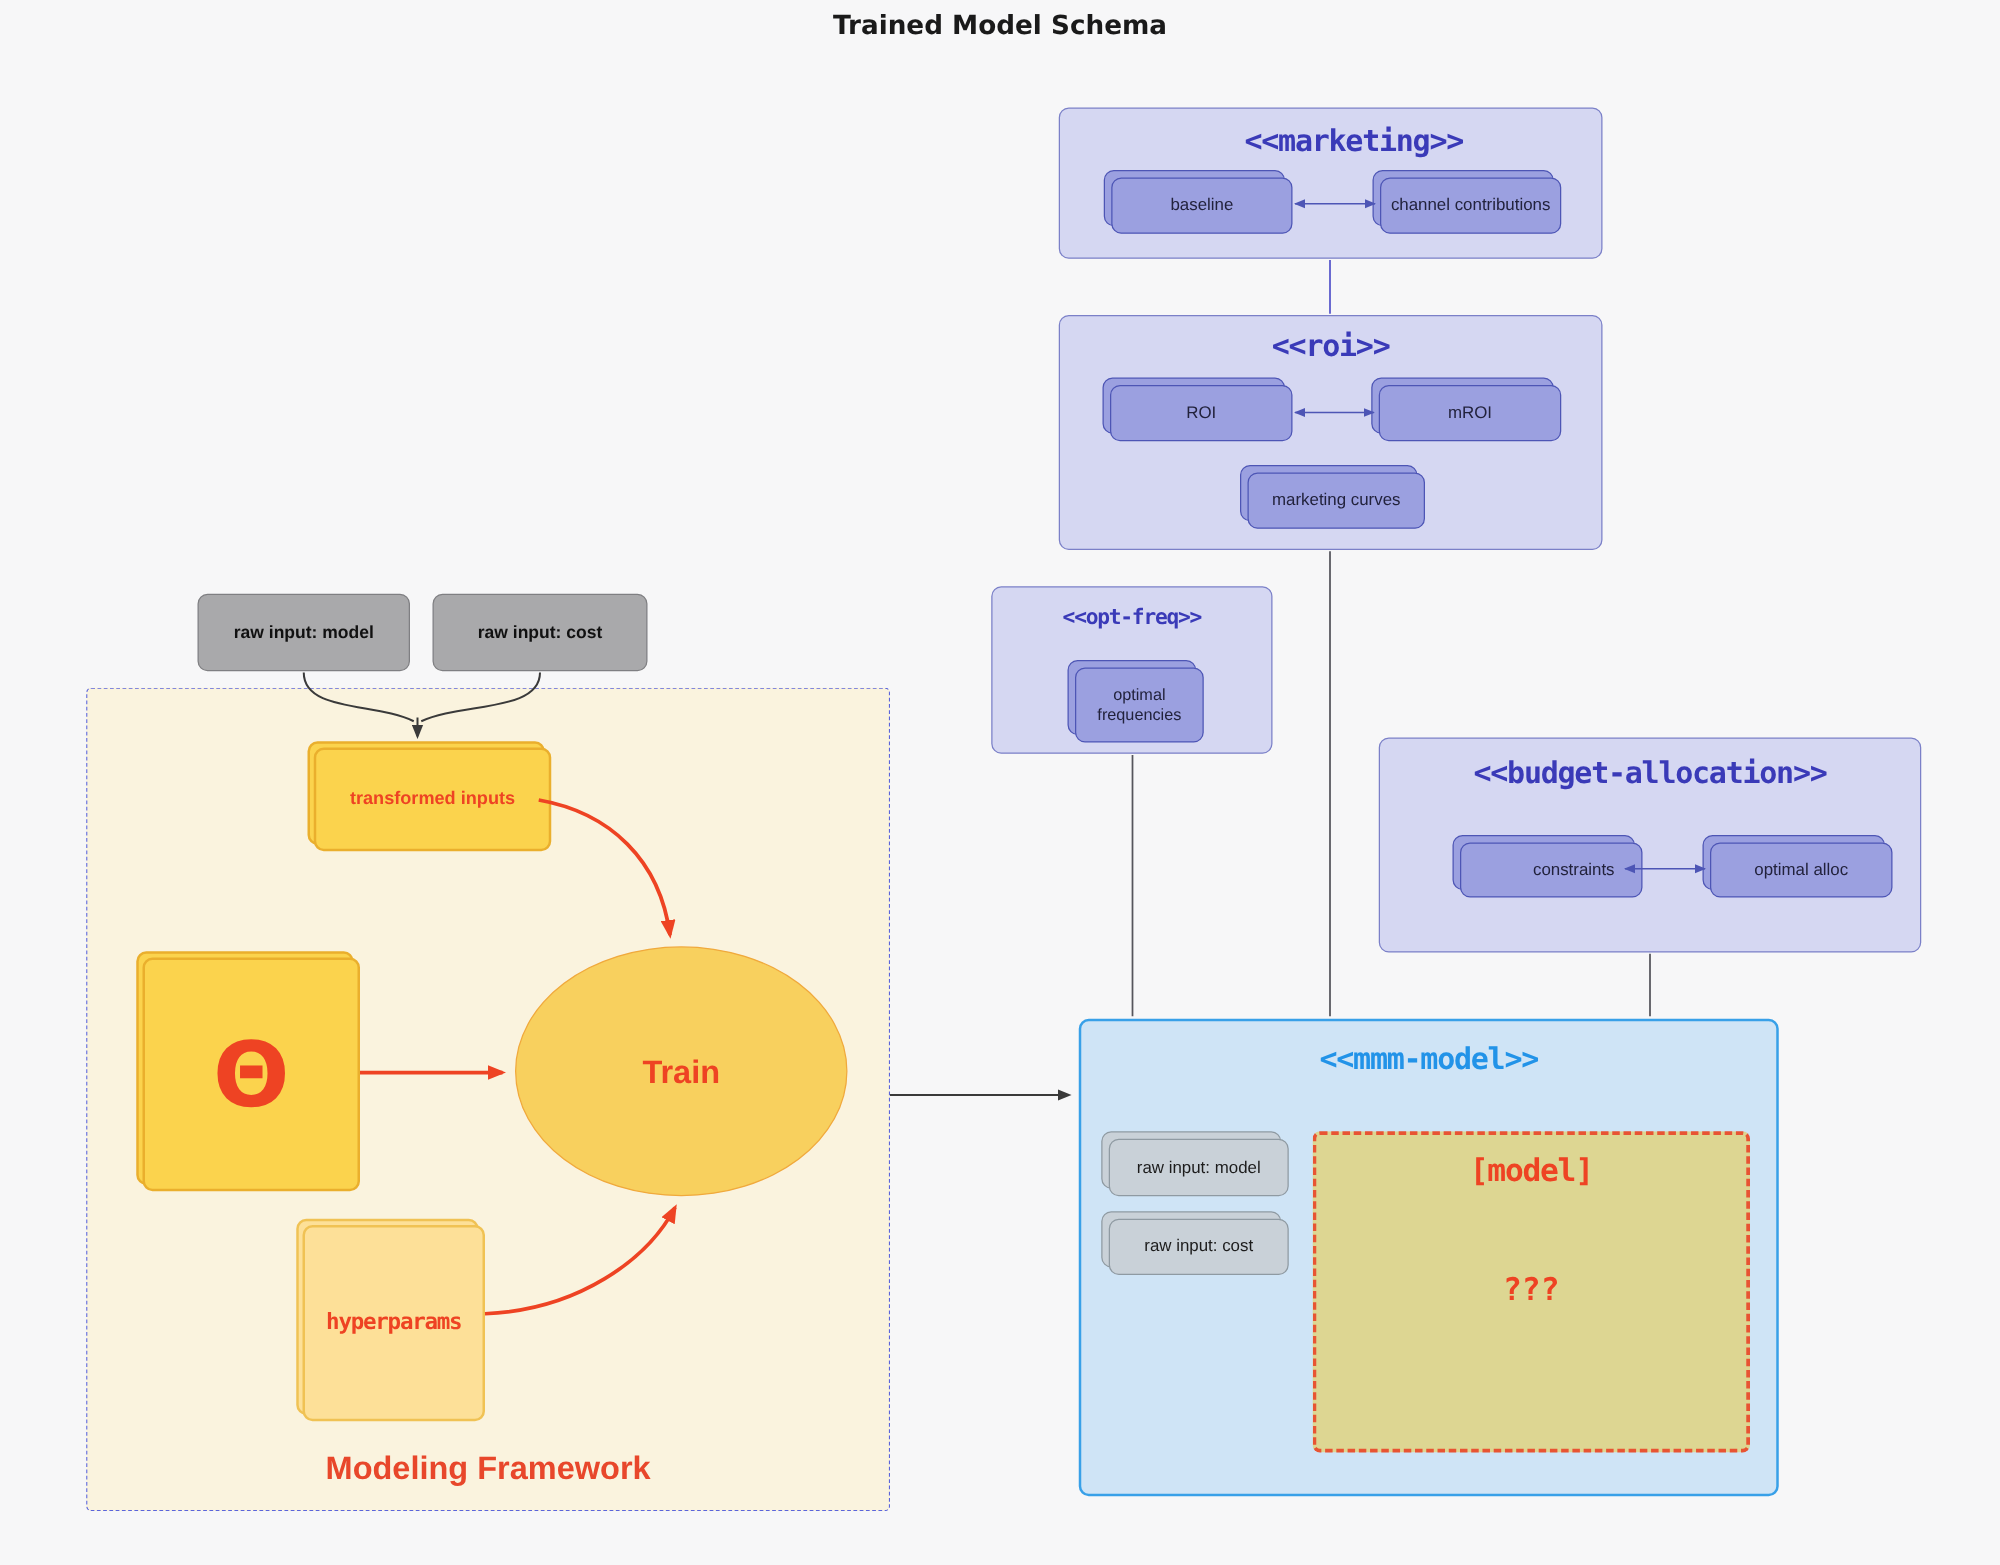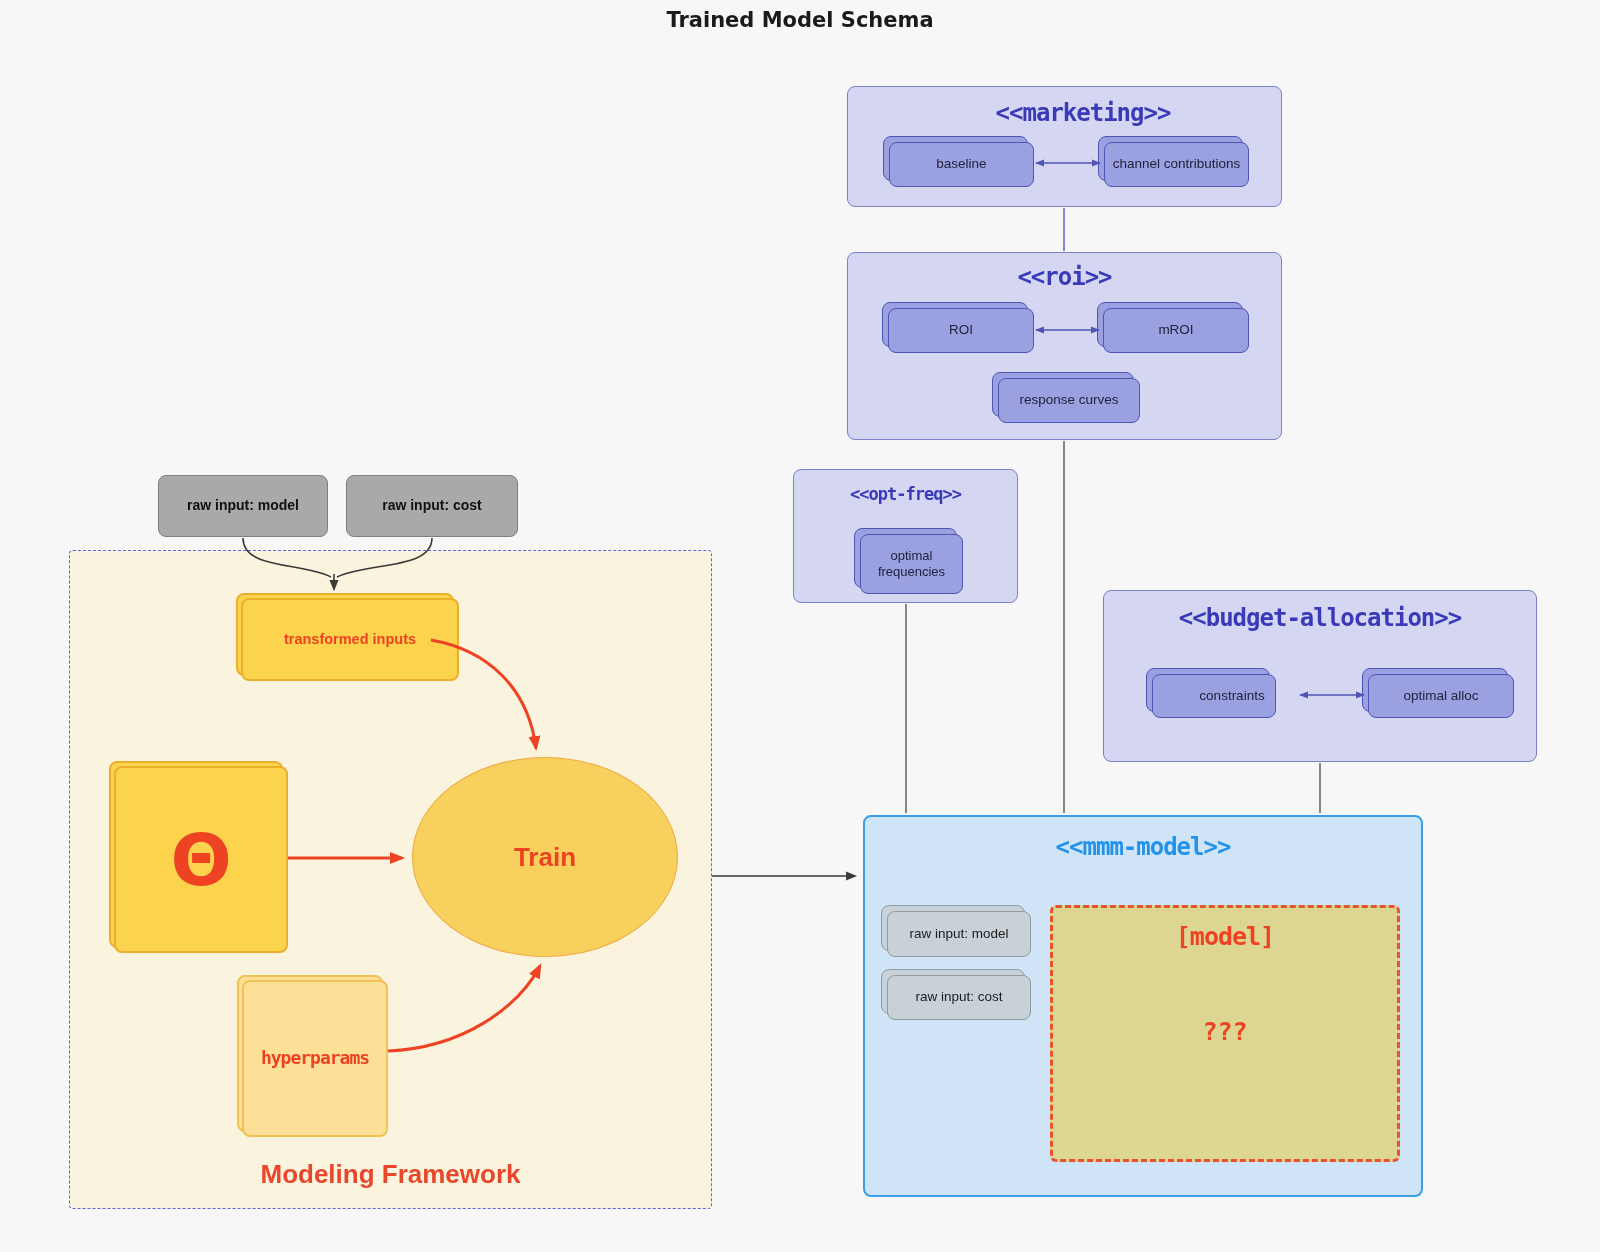--- a/index.html
+++ b/index.html
@@ -84,34 +84,34 @@
 
   <div class="panel" style="left:847px;top:252px;width:435px;height:188px;">
     <div class="panel-title" style="top:10px;">&lt;&lt;roi&gt;&gt;</div>
     <div class="card" style="left:40px;top:55px;width:146px;height:45px;">
       <span>ROI</span>
     </div>
     <div class="card" style="left:255px;top:55px;width:146px;height:45px;">
       <span>mROI</span>
     </div>
     <div class="card" style="left:150px;top:125px;width:142px;height:45px;">
-      <span>response curves</span>
+      <span>marketing curves</span>
     </div>
   </div>
 
   <div class="panel" style="left:793px;top:469px;width:225px;height:134px;">
     <div class="panel-title" style="top:14px;font-size:17px;">&lt;&lt;opt-freq&gt;&gt;</div>
     <div class="card" style="left:66px;top:64px;width:103px;height:60px;font-size:13px;">
       <span>optimal frequencies</span>
     </div>
   </div>
 
   <div class="panel" style="left:1103px;top:590px;width:434px;height:172px;">
     <div class="panel-title" style="top:13px;">&lt;&lt;budget-allocation&gt;&gt;</div>
-    <div class="card" style="left:48px;top:83px;width:124px;height:44px;padding-left:36px;">
+    <div class="card" style="left:64px;top:83px;width:146px;height:44px;padding-left:36px;">
       <span>constraints</span>
     </div>
     <div class="card" style="left:264px;top:83px;width:146px;height:44px;align-items:center;">
       <span>optimal alloc</span>
     </div>
   </div>
 
   <div class="panel mmm" style="left:863px;top:815px;width:560px;height:382px;">
     <div class="panel-title" style="top:16px;">&lt;&lt;mmm-model&gt;&gt;</div>
     <div class="card mmm-gray" style="left:22px;top:94px;width:144px;height:46px;">
@@ -127,21 +127,21 @@
   </div>
 
   <div class="card gray-card" style="left:158px;top:475px;width:170px;height:62px;">
     <span>raw input: model</span>
   </div>
   <div class="card gray-card" style="left:346px;top:475px;width:172px;height:62px;">
     <span>raw input: cost</span>
   </div>
 
   <div class="panel mf" style="left:69px;top:550px;width:643px;height:659px;">
-    <div class="card yellow" style="left:171px;top:47px;width:218px;height:83px;">
+    <div class="card yellow" style="left:181px;top:47px;width:190px;height:83px;">
       <span>transformed inputs</span>
     </div>
     <div class="card yellow" style="left:44px;top:215px;width:174px;height:187px;">
       <span class="theta-glyph">Θ</span>
     </div>
     <div class="card yellow-light" style="left:172px;top:429px;width:146px;height:157px;">
       <span>hyperparams</span>
     </div>
     <div class="mf-label" style="top:608px;">Modeling Framework</div>
   </div>

